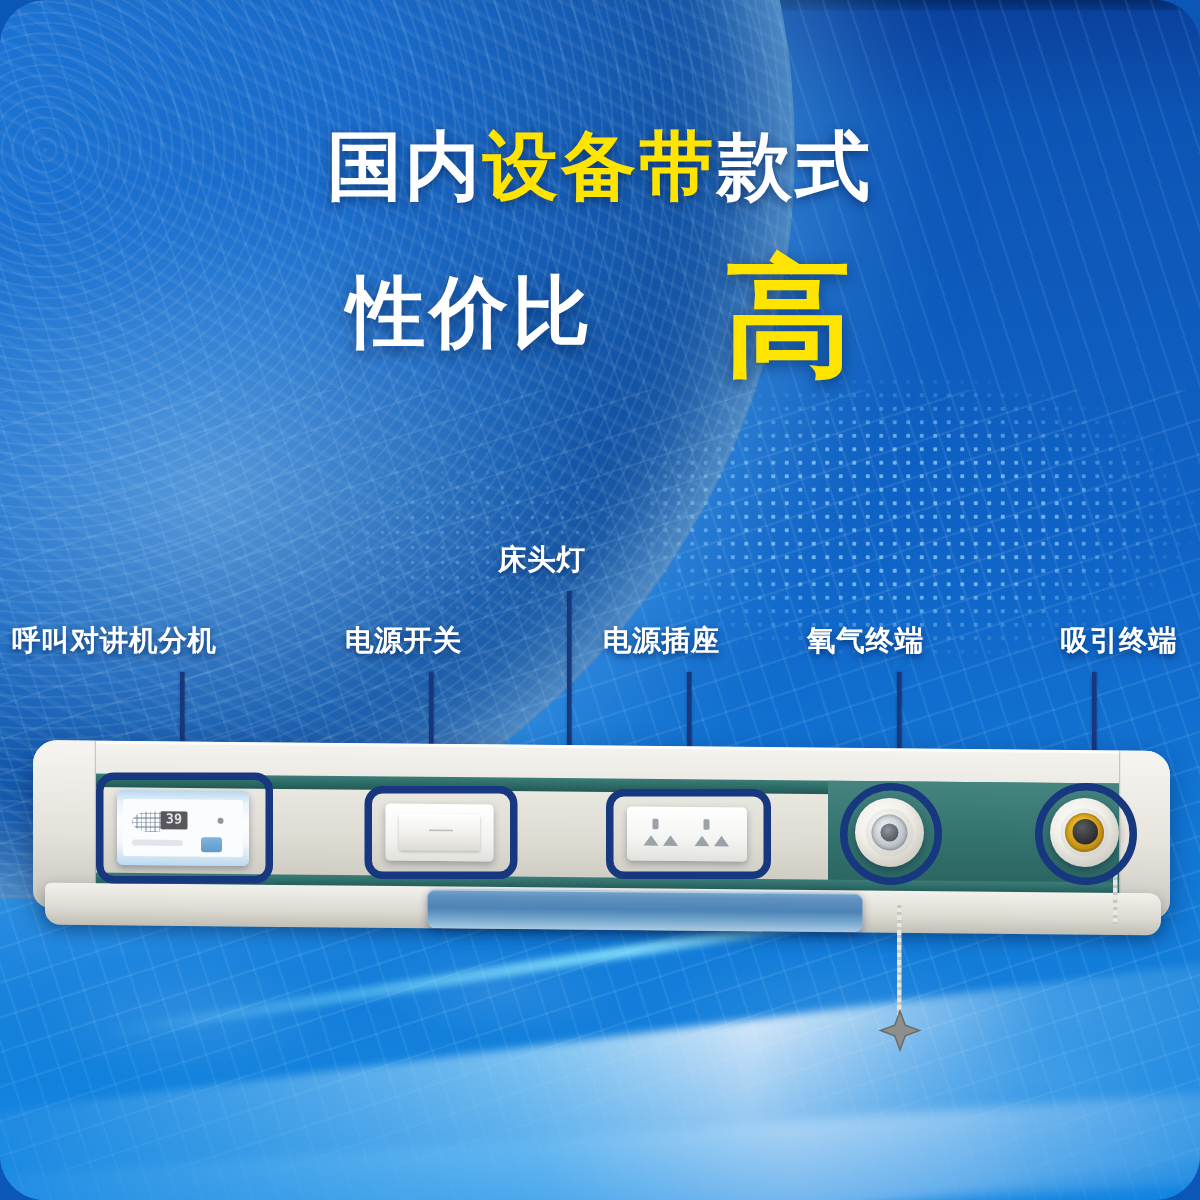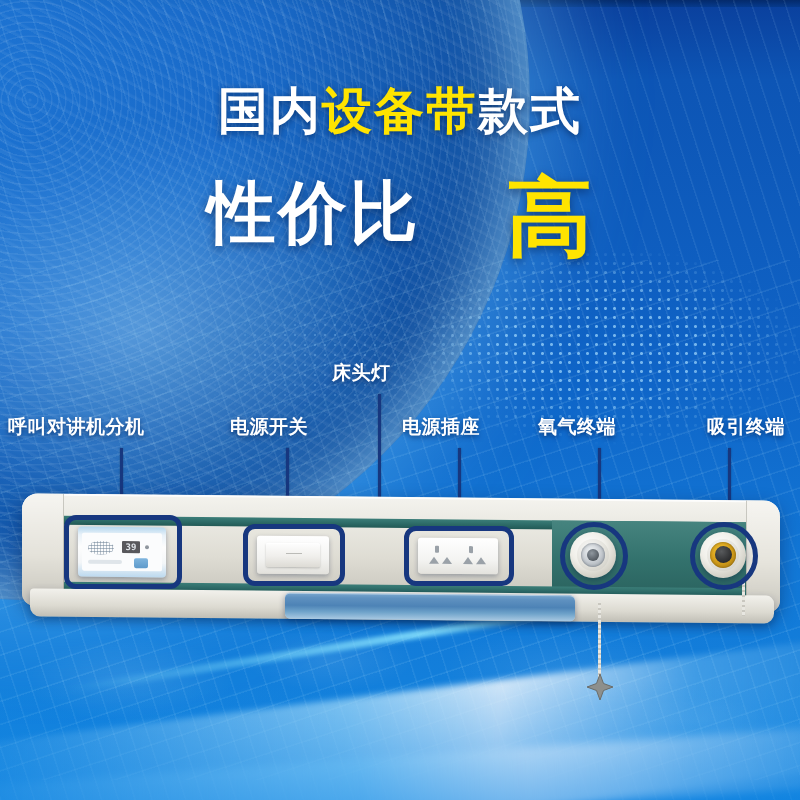--- a/index.html
+++ b/index.html
@@ -5,20 +5,21 @@
   * { margin:0; padding:0; box-sizing:border-box; }
   html,body { width:800px; height:800px; overflow:hidden; }
   body {
     font-family:"Liberation Sans","DejaVu Sans",sans-serif;
     background:#0b57b8;
   }
   #stage {
     position:relative; width:800px; height:800px; overflow:hidden;
     background:
       linear-gradient(180deg,#0a3f9c 0%,#0d55b5 10%,#0f63c6 45%,#1277d6 70%,#1487e0 100%);
+    border-radius: 30px;
   }
 
   
   .top-strip{
     position:absolute;left:0;top:0;width:800px;height:7px;
     background:linear-gradient(180deg,#042a6b,#063a8c);
   }
 
   
   .globe{
@@ -129,21 +130,21 @@
     white-space:nowrap;
   }
   .headline .w{ color:#ffffff; text-shadow:0 2px 7px rgba(2,30,80,.65); }
   .headline .y{ color:#ffe400; text-shadow:0 2px 7px rgba(2,30,80,.65); }
 
   .subline{
     position:absolute; left:0; top:168px; width:800px;
     display:flex; align-items:center; justify-content:center; gap:86px;
   }
   .subline .sv{
-    color:#ffffff; font-size:68px; font-weight:bold; letter-spacing:3px;
+    color:#ffffff; font-size:52px; font-weight:bold; letter-spacing:3px;
     text-shadow:0 3px 9px rgba(2,30,80,.6);
   }
   .subline .big{
     color:#ffe400; font-size:86px; font-weight:bold; line-height:.95;
     text-shadow:0 3px 10px rgba(2,30,80,.6);
     position:relative; top:4px;
   }
 
   
   .label{
@@ -225,21 +226,21 @@
     background:#fbfcfd; border-radius:2px;
   }
   .ic-grille{
     position:absolute; left:6px; top:8px; width:26px; height:14px;
     background:
       repeating-linear-gradient(0deg, rgba(110,130,150,.55) 0 1px, transparent 1px 3px),
       repeating-linear-gradient(90deg, rgba(110,130,150,.45) 0 1px, transparent 1px 3px);
     border-radius:50%;
   }
   .ic-display{
-    position:absolute; left:40px; top:8px; width:18px; height:12px;
+    position:absolute; left:25px; top:8px; width:18px; height:12px;
     background:#58585c; border-radius:1px;
     color:#dfe3e8; font-size:9px; font-weight:bold; line-height:12px; text-align:center;
     font-family:"DejaVu Sans Mono",monospace;
   }
   .ic-dot{ position:absolute; left:63px; top:12px; width:4px; height:4px; background:#8f969e; border-radius:50%; }
   .ic-bar{ position:absolute; left:6px; top:27px; width:34px; height:4px; background:#dfe5ea; border-radius:2px; }
   .ic-btn{
     position:absolute; left:52px; top:25px; width:14px; height:10px;
     background:linear-gradient(180deg,#7fb5de,#5e9acb); border-radius:2px;
   }

